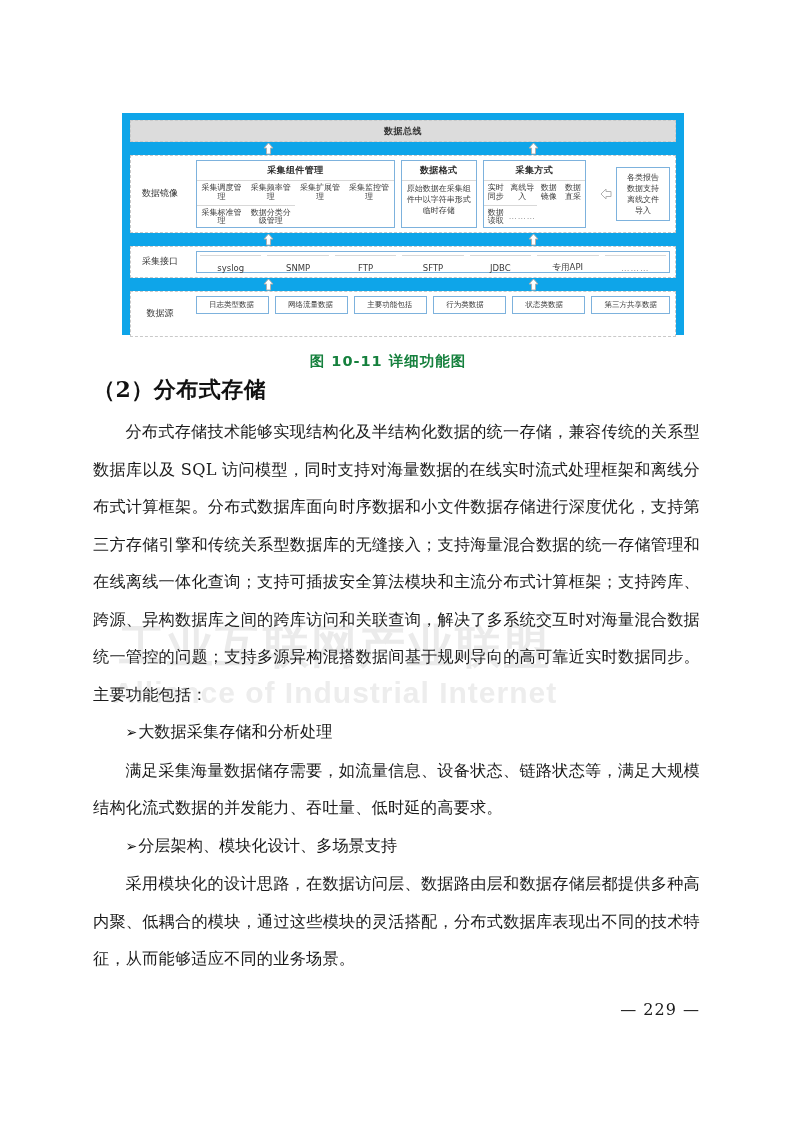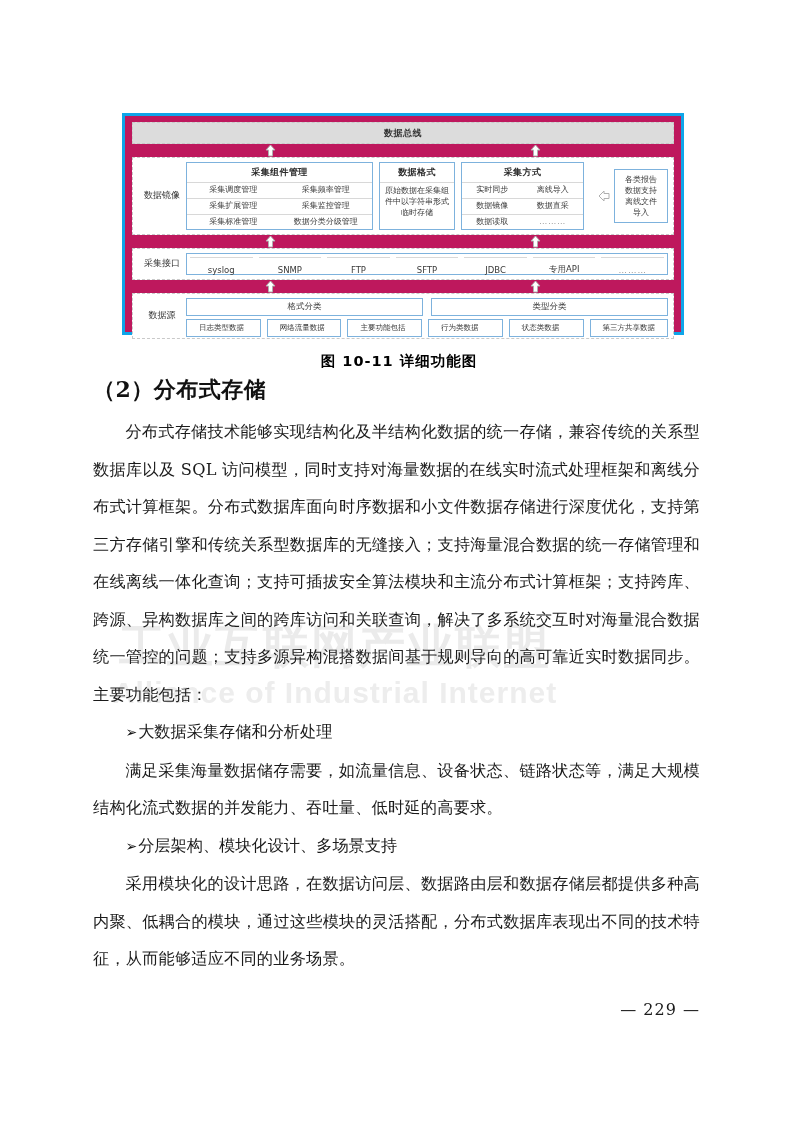--- a/index.html
+++ b/index.html
@@ -62,22 +62,22 @@
     z-index: 2;
   }
 
   
   .figure-wrap {
     position: absolute;
     left: 122px;
     top: 113px;
     width: 562px;
     height: 222px;
-    border: 3px solid #0ea5e9;
-    background: #be185d;
+    border: 1px solid #0ea5e9;
+    background: #0ea5e9;
     box-sizing: border-box;
     padding: 6px 7px;
   }
   .bus-bar {
     height: 22px;
     border: 1px dashed #c9c9c9;
     background: #dcdcdc;
     box-sizing: border-box;
     display: flex;
     align-items: center;
@@ -118,20 +118,21 @@
     font-size: 9px;
     color: #333;
     line-height: 1.25;
     text-align: center;
   }
   .band-body {
     flex: 1 1 auto;
     display: flex;
     align-items: stretch;
     gap: 6px;
+    margin-left: 12px;
   }
 
   
   .card {
     border: 1px solid #7db2dd;
     box-sizing: border-box;
     background: #fff;
     display: flex;
     flex-direction: column;
   }
@@ -140,21 +141,21 @@
     font-weight: bold;
     color: #2b2b2b;
     text-align: center;
     padding: 3px 2px 3px;
     letter-spacing: 0.4px;
   }
   .card-grid {
     display: grid;
     flex: 1 1 auto;
   }
-  .grid-2 { grid-template-columns: 1fr 1fr; }
+  .grid-2 { grid-template-columns: 1fr 1fr 1fr 1fr; }
   .cell {
     font-size: 8px;
     color: #3a3a3a;
     text-align: center;
     padding: 3px 1px;
     border-top: 1px solid #d8d8d8;
     display: flex;
     align-items: center;
     justify-content: center;
     line-height: 1.1;
@@ -251,28 +252,28 @@
     font-size: 7.5px;
     color: #3a3a3a;
     text-align: left;
     padding: 3px 12px;
     white-space: nowrap;
   }
 
   
   .caption {
     position: absolute;
-    left: 11px;
+    left: 0;
     top: 352px;
     width: 776px;
     text-align: center;
     font-family: "DejaVu Sans", sans-serif;
     font-size: 14.5px;
     font-weight: bold;
-    color: #000000;
+    color: #15803d;
     letter-spacing: 1px;
   }
 
   
   .body-block {
     position: absolute;
     left: 93px;
     top: 375px;
     width: 607px;
   }
@@ -436,24 +437,20 @@
           <svg width="11" height="13" viewBox="0 0 11 13">
               <path d="M5.5 1 L10 6 L7.5 6 L7.5 12 L3.5 12 L3.5 6 L1 6 Z" fill="#ffffff" stroke="#b0b0b0" stroke-width="1"></path>
             </svg>
         </span>
       </div>
 
       <div class="band" style="height:46px;">
         <div class="band-label">数据源</div>
         <div class="band-body">
           <div class="ds-body">
-            <div class="ds-heads">
-              <div class="ds-head w-fmt">格式分类</div>
-              <div class="ds-head w-type">类型分类</div>
-            </div>
             <div class="ds-items">
               <div class="ds-item">日志类型数据</div>
               <div class="ds-item">网络流量数据</div>
               <div class="ds-item">主要功能包括</div>
               <div class="ds-item">行为类数据</div>
               <div class="ds-item">状态类数据</div>
               <div class="ds-item">第三方共享数据</div>
             </div>
           </div>
         </div>

